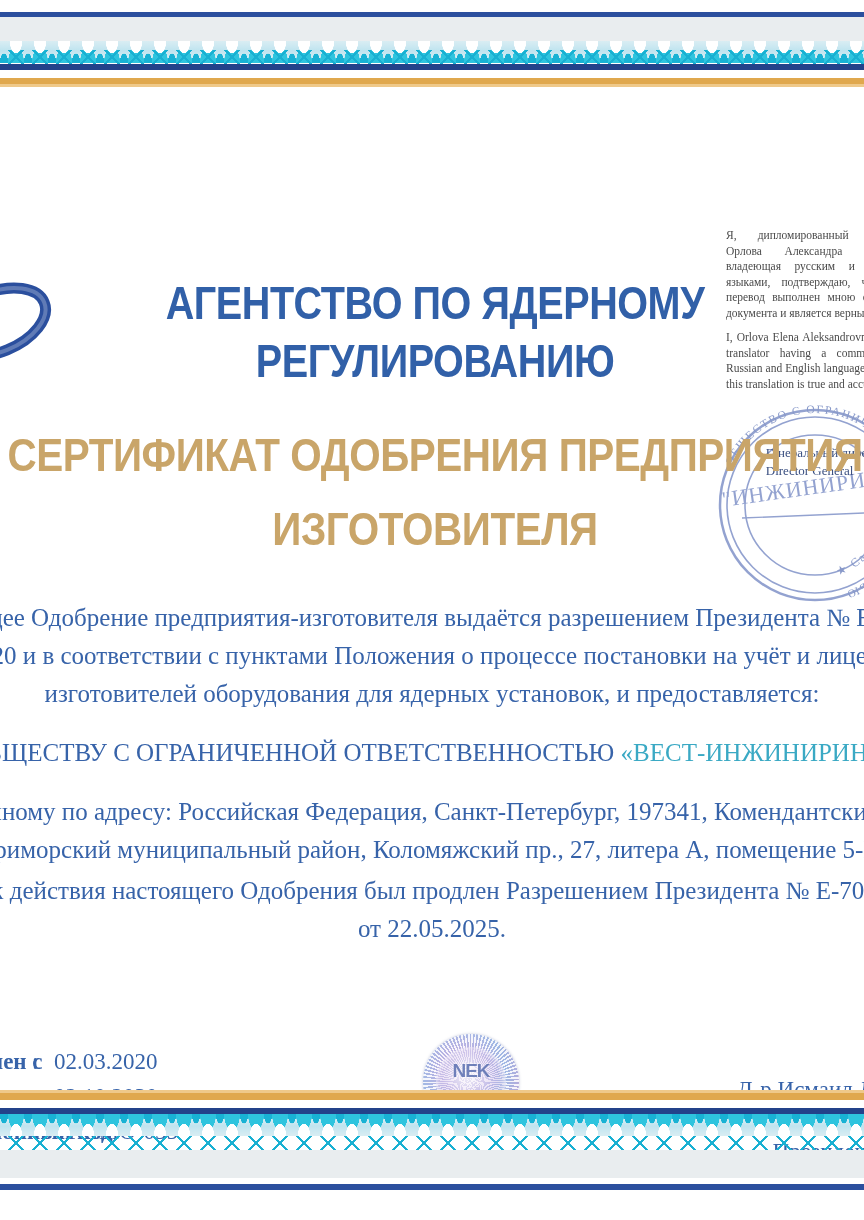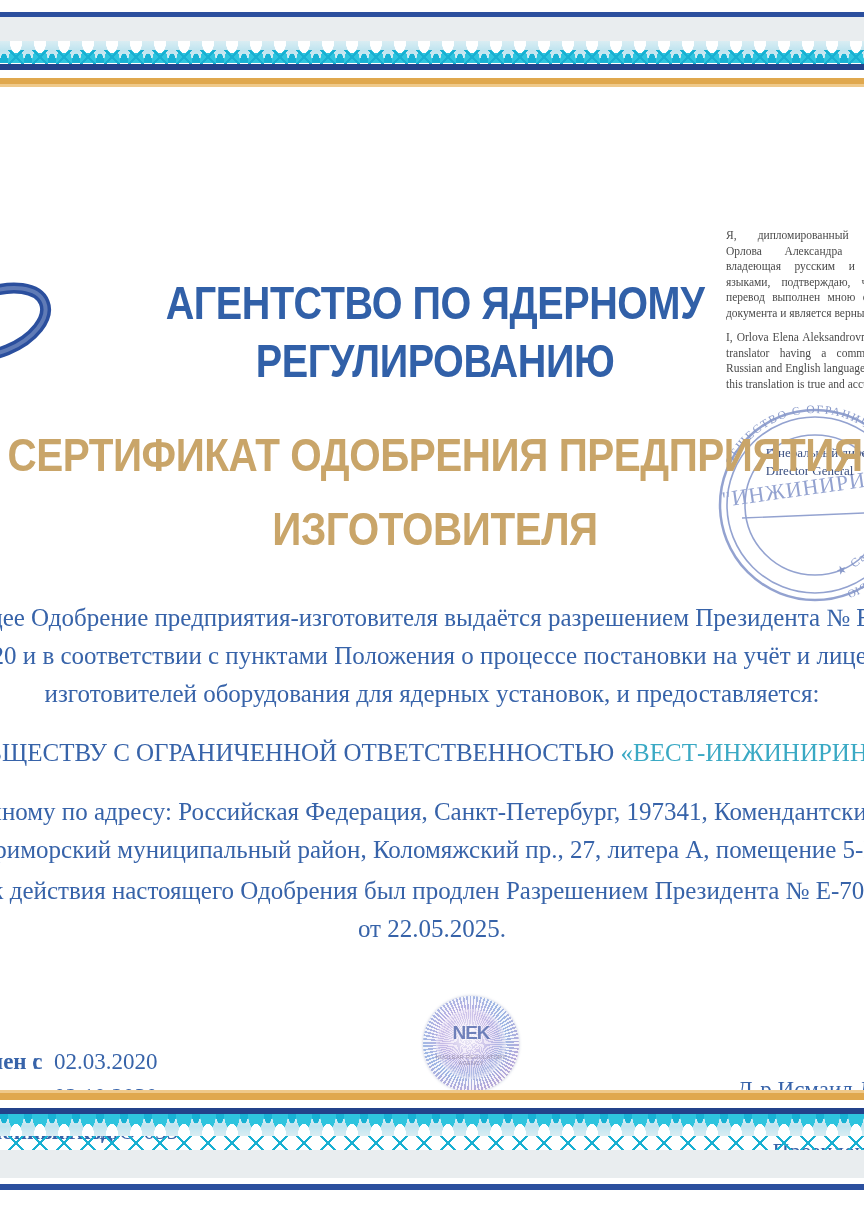--- a/index.html
+++ b/index.html
@@ -167,21 +167,21 @@
     line-height:35px;
     color:#3763a9;
   }
   .details .row { display:flex; align-items:baseline; white-space:nowrap; }
   .details .lbl { width:150px; font-weight:bold; text-align:left; }
   .details .sep { width:22px; }
   .details .val { }
 
   
   .holo-seal {
-    position:absolute; left:423px; top:900px;
+    position:absolute; left:423px; top:938px;
     width:96px; height:96px; border-radius:50%;
     background:
       repeating-conic-gradient(from 0deg,
         rgba(255,255,255,0.85) 0deg 2.2deg,
         rgba(150,170,220,0.45) 2.2deg 4.4deg),
       radial-gradient(circle at 42% 38%, #f6d9ef 0%, #d9b9e8 28%, #a8c4ea 52%, #cfa8d8 72%, #e7d2c0 88%, #cfc2d6 100%);
     box-shadow:0 0 3px rgba(120,130,170,0.45);
   }
   .holo-ring {
     position:absolute; left:13px; top:13px;

